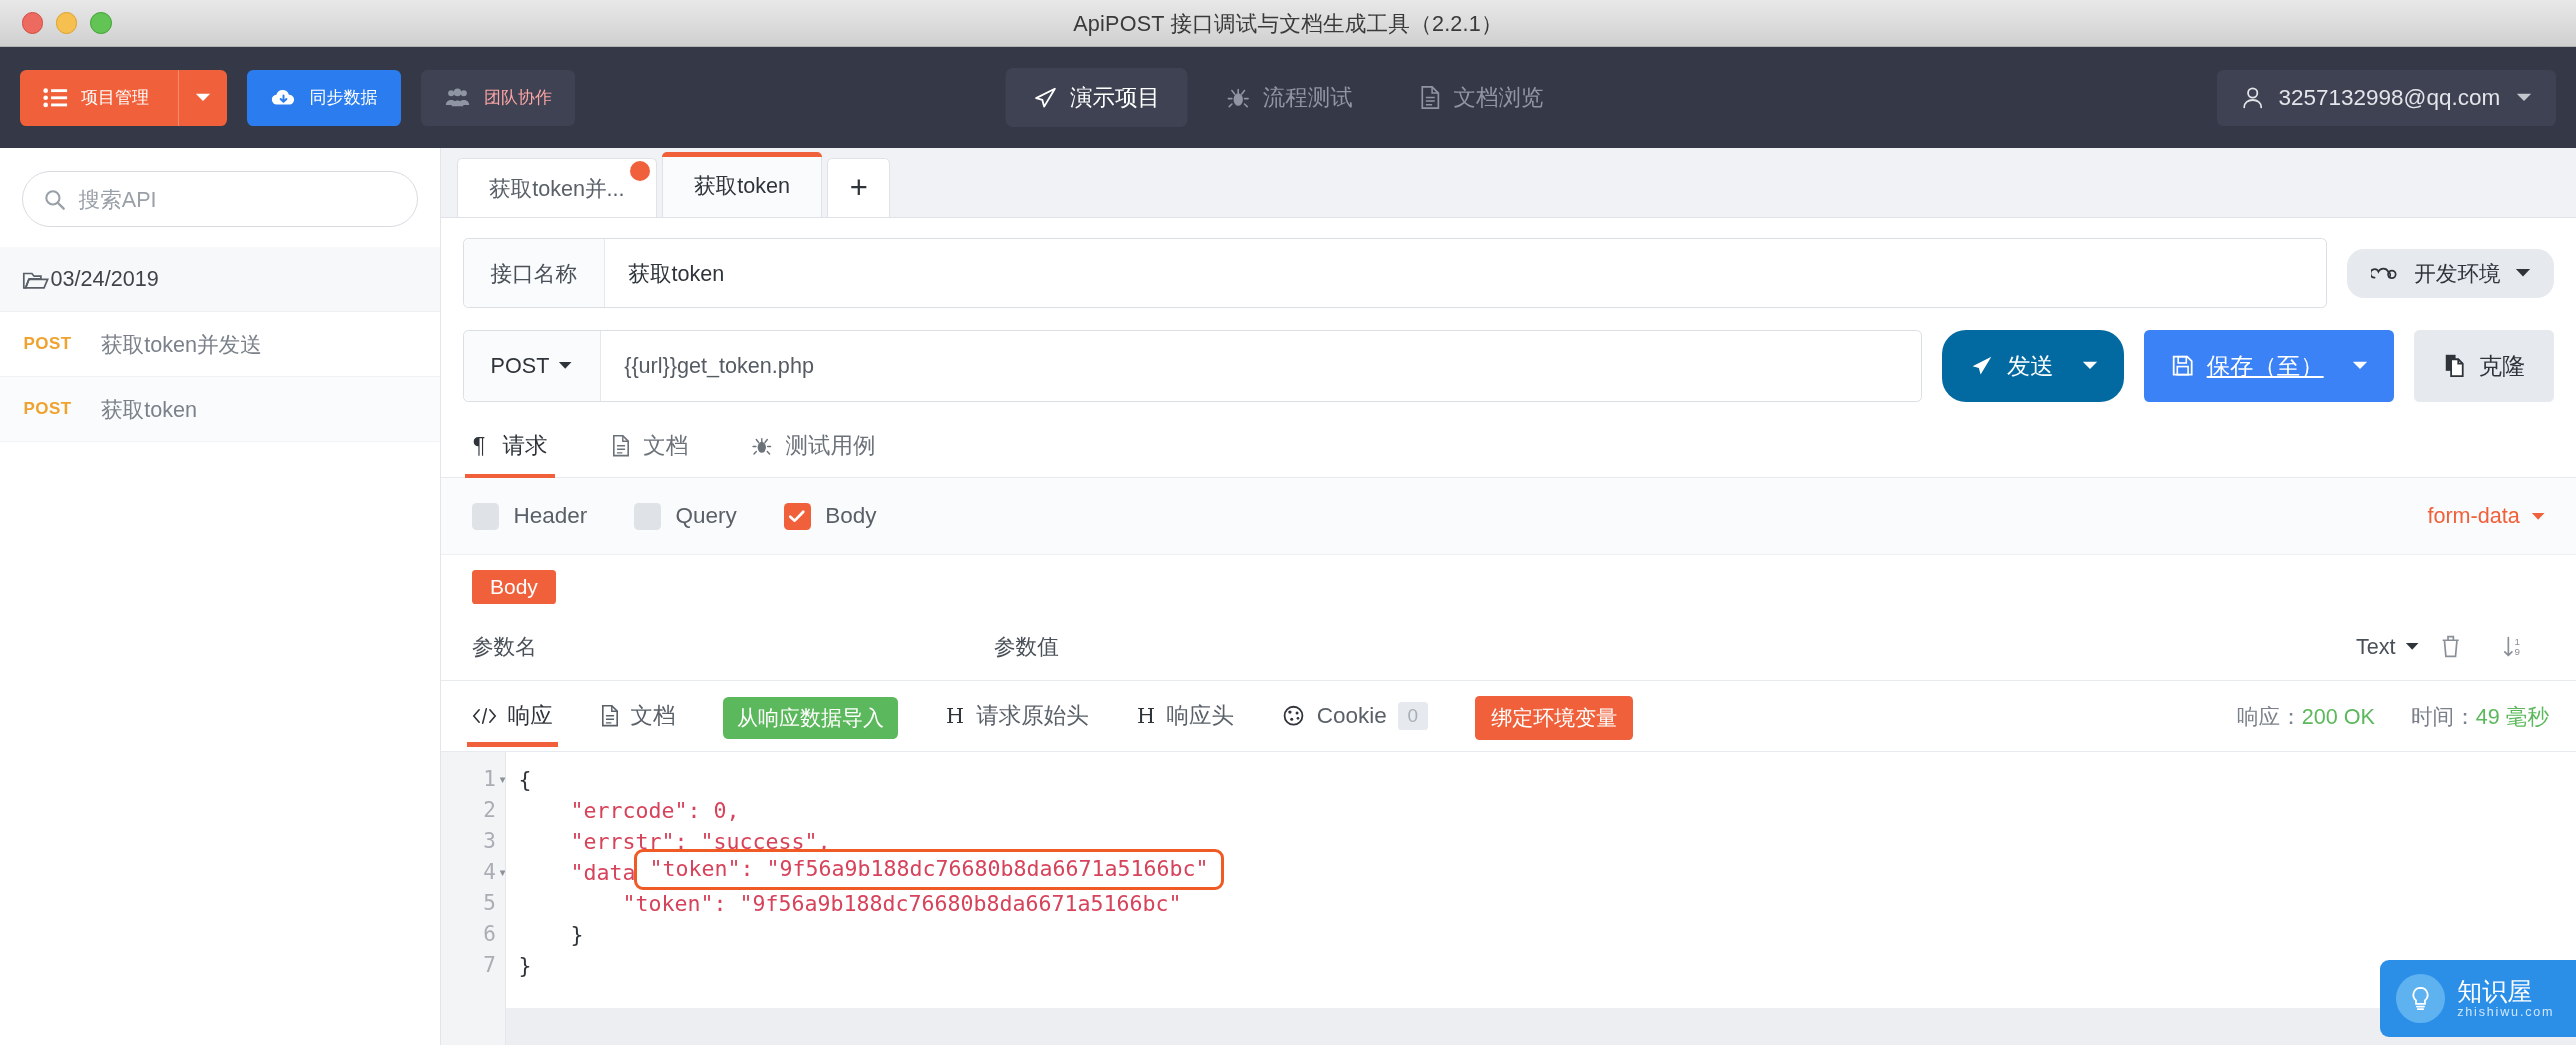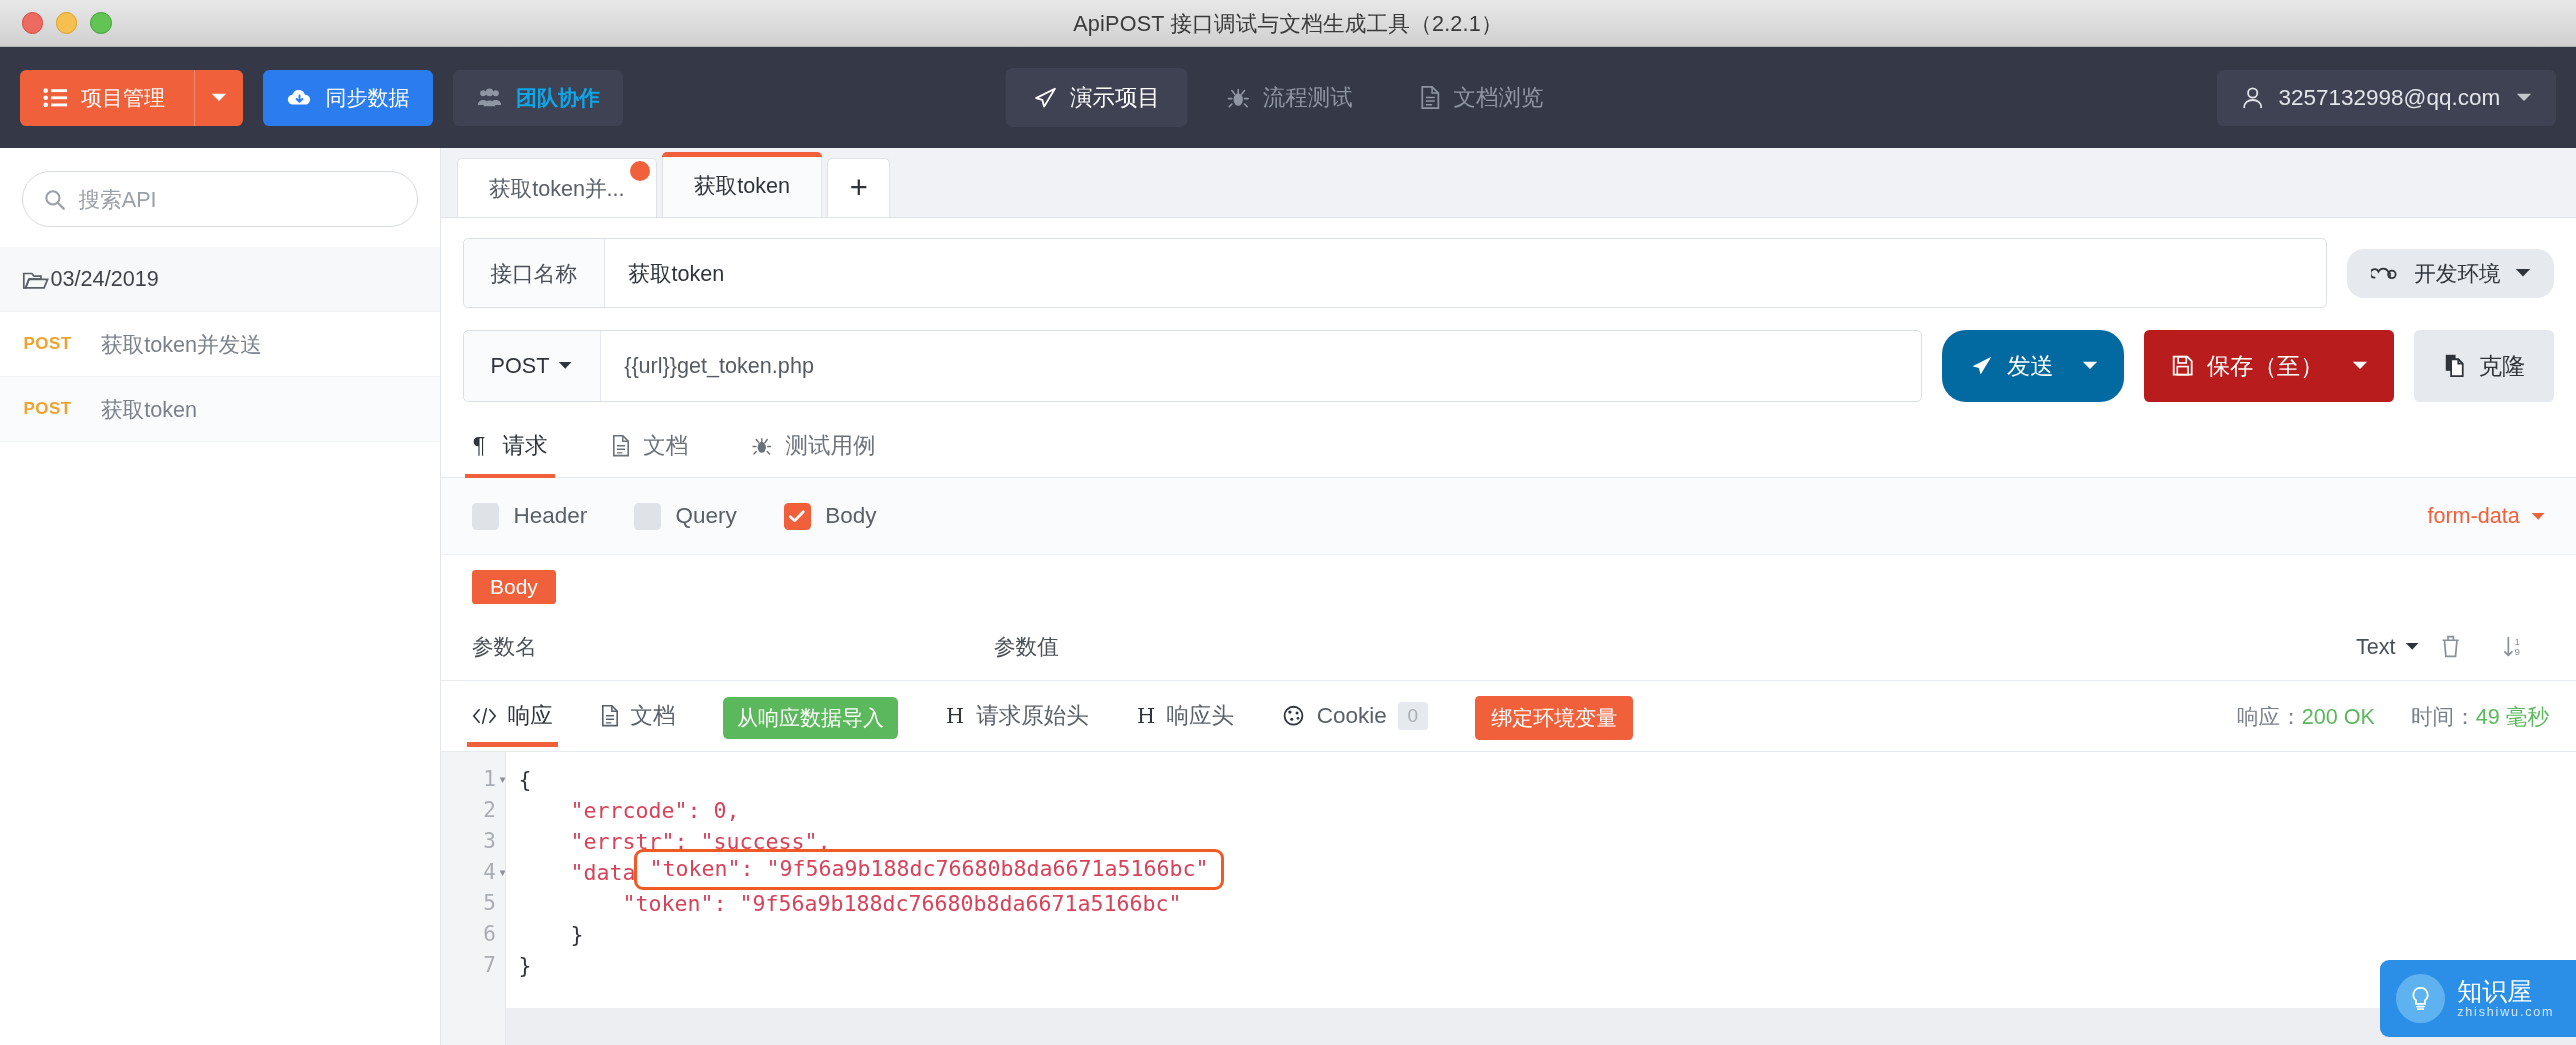--- a/index.html
+++ b/index.html
@@ -28,32 +28,32 @@
 
   
   .topnav {
     height: 101px; background: #343847;
     display: flex; align-items: center; padding: 0 20px;
     position: relative;
   }
   .btn {
     display: inline-flex; align-items: center; gap: 12.6px;
     height: 56px; border-radius: 6.3px; padding: 0 23.4px;
-    font-size: 21px; color: #ffffff; white-space: nowrap;
+    font-size: 17px; color: #ffffff; white-space: nowrap;
     cursor: pointer; user-select: none;
   }
   .btn .ic { display: inline-flex; align-items: center; }
   .btn-orange { background: #f0603a; padding-right: 0; }
   .btn-orange .caretbox {
     width: 49px; height: 56px; display: flex; align-items: center;
     justify-content: center; border-left: 0.9px solid rgba(255,255,255,.28);
     margin-left: 16px;
   }
   .btn-blue { background: #2b7def; margin-left: 20px; }
-  .btn-dark { background: #3e4252; color: #0ea5e9; margin-left: 20px; font-weight: bold; }
+  .btn-dark { background: #3e4252; color: #fca5a5; margin-left: 20px; }
 
   .center-nav {
     position: absolute; left: 50%; transform: translateX(-50%);
     display: flex; align-items: center; gap: 12.6px;
   }
   .cnav {
     display: inline-flex; align-items: center; gap: 12.6px;
     height: 59px; padding: 0 27px; border-radius: 7.2px;
     font-size: 22.5px; color: #8f95a3; cursor: pointer; white-space: nowrap;
   }
@@ -156,21 +156,21 @@
   }
   .url-value { display: flex; align-items: center; padding: 0 23.4px; font-size: 21.6px; color: #555b63; }
 
   .act {
     display: inline-flex; align-items: center; height: 72px;
     border-radius: 5.4px; font-size: 23.4px; color: #fff; cursor: pointer; white-space: nowrap;
   }
   .act .lbl { display: inline-flex; align-items: center; gap: 12.6px; padding: 0 27px; }
   .act .caret { padding-right: 25px; display: flex; align-items: center; }
   .act-send { background: #0369a1; border-radius: 24px; }
-  .act-save { background: #b91c1c; }
+  .act-save { background: #3b82f6; text-decoration: underline; }
   .act-clone {
     background: #e6eaee; color: #2f343b; padding: 0 29px; gap: 12.6px;
   }
 
   .req-tabs {
     display: flex; align-items: center; gap: 63px;
     padding: 16px 21.6px 0 31px; border-bottom: 0.9px solid #e6e9ed;
   }
   .req-tab {
     display: inline-flex; align-items: center; gap: 12.6px;

